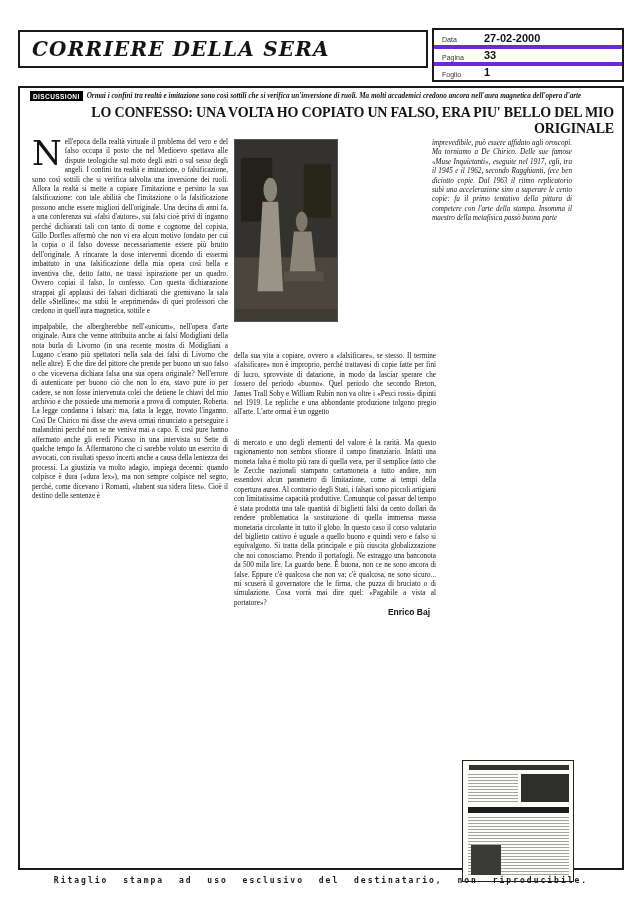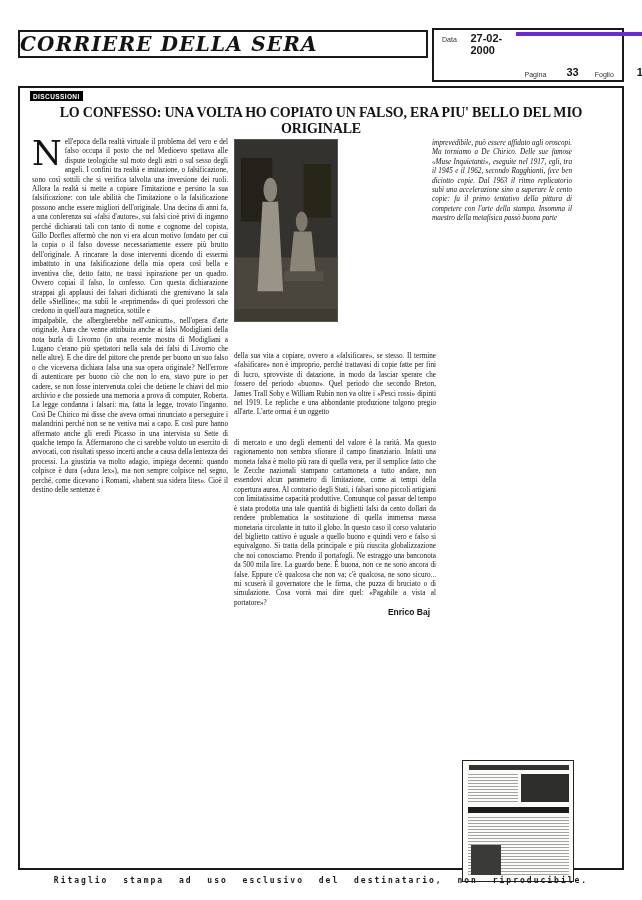--- a/index.html
+++ b/index.html
@@ -7,33 +7,33 @@
   body { background: #d9d9d9; }
   .page {
     position: relative; width: 642px; height: 900px; margin: 0 auto;
     background: #ffffff; color: #141414; overflow: hidden;
     font-family: "Liberation Serif", serif;
     outline: 1px solid #bbb;
   }
 
   
   .masthead-box {
-    position: absolute; left: 18px; top: 30px; width: 410px; height: 28px;
-    border: 2px solid #1a1a1a; display: flex; align-items: center; 
+    position: absolute; left: 18px; top: 30px; width: 410px; height: 38px;
+    border: 2px solid #1a1a1a; display: flex; align-items: center; padding-left: 12px;
   }
   .masthead {
     font-family: "DejaVu Serif", serif; font-weight: bold; font-style: italic;
     font-size: 20px; letter-spacing: 1.2px; white-space: nowrap;
   }
 
   
   .meta-box {
     position: absolute; left: 432px; top: 28px; width: 192px; height: 54px;
     border: 2px solid #1a1a1a; font-family: "Liberation Sans", sans-serif;
-    display: flex; flex-direction: row; justify-content: space-between; padding: 2px 0;
+    display: flex; flex-direction: column; justify-content: space-between; padding: 2px 0;
   }
   .meta-row { display: flex; align-items: baseline; padding: 0 8px; }
   .meta-row + .meta-row { border-top: 4px solid #6d28d9; align-items: flex-end; }
   .meta-label { width: 42px; font-size: 7px; color: #333; }
   .meta-value { font-size: 11px; font-weight: bold; }
 
   
   .main-box {
     position: absolute; left: 18px; top: 86px; width: 606px; height: 784px;
     border: 2px solid #1a1a1a;
@@ -47,29 +47,29 @@
     flex: none; background: #000; color: #fff;
     font-family: "Liberation Sans", sans-serif; font-weight: bold;
     font-size: 6.5px; letter-spacing: .4px; padding: 1.5px 3px;
   }
   .kicker-text {
     font-size: 7.2px; font-weight: bold; font-style: italic; white-space: nowrap;
   }
 
   .headline {
     position: absolute; left: 8px; top: 17px; width: 586px; margin: 0;
-    text-align: center; font-size: 14px; font-weight: bold; letter-spacing: -0.2px;
+    text-align: right; font-size: 14px; font-weight: bold; letter-spacing: -0.2px;
     font-family: "Liberation Serif", serif;
   }
 
   .article { font-size: 7.2px; line-height: 9.4px; text-align: justify; }
   .article p { margin: 0; }
 
   .col1 { position: absolute; left: 12px; top: 50px; width: 196px; }
-  .col1 p + p { }
+  .col1 p + p { margin-top: 6px; }
   .dropcap {
     float: left; font-family: "DejaVu Serif", serif;
     font-size: 34px; line-height: 30px; padding-right: 3px;
   }
 
   .photo {
     position: absolute; left: 214px; top: 51px; width: 104px; height: 183px;
     border: 1px solid #555; background: #35332f;
   }
   .photo svg { display: block; width: 100%; height: 100%; }
@@ -131,20 +131,21 @@
     <div class="meta-row">
       <span class="meta-label">Foglio</span>
       <span class="meta-value">1</span>
     </div>
   </div>
 
   <div class="main-box">
 
     <div class="kicker">
       <span class="kicker-chip">DISCUSSIONI</span>
+      <span class="kicker-text">Ormai i confini tra realtà e imitazione sono così sottili che si verifica un'inversione di ruoli. Ma molti accademici credono ancora nell'aura magnetica dell'opera d'arte</span>
     </div>
 
     <h1 class="headline">LO CONFESSO: UNA VOLTA HO COPIATO UN FALSO, ERA PIU' BELLO DEL MIO ORIGINALE</h1>
 
     <div class="col1 article">
       <p><span class="dropcap">N</span><span>ell'epoca della realtà virtuale il problema del vero e del falso occupa il posto che nel Medioevo spettava alle dispute teologiche sul moto degli astri o sul sesso degli angeli. I confini tra realtà e imitazione, o falsificazione, sono così sottili che si verifica talvolta una inversione dei ruoli. Allora la realtà si mette a copiare l'imitazione e persino la sua falsificazione: con tale abilità che l'imitazione o la falsificazione possono anche essere migliori dell'originale. Una decina di anni fa, a una conferenza sui «falsi d'autore», sui falsi cioè privi di inganno perché dichiarati tali con tanto di nome e cognome del copista, Gillo Dorfles affermò che non vi era alcun motivo fondato per cui la copia o il falso dovesse necessariamente essere più brutto dell'originale. A rincarare la dose intervenni dicendo di essermi imbattuto in una falsificazione della mia opera così bella e inventiva che, detto fatto, ne trassi ispirazione per un quadro. Ovvero copiai il falso, lo confesso. Con questa dichiarazione strappai gli applausi dei falsari dichiarati che gremivano la sala delle «Stelline»; ma subii le «reprimenda» di quei professori che credono in quell'aura magnetica, sottile e</span></p>
       <p>impalpabile, che albergherebbe nell'«unicum», nell'opera d'arte originale. Aura che venne attribuita anche ai falsi Modigliani della nota burla di Livorno (in una recente mostra di Modigliani a Lugano c'erano più spettatori nella sala dei falsi di Livorno che nelle altre). E che dire del pittore che prende per buono un suo falso o che viceversa dichiara falsa una sua opera originale? Nell'errore di autenticare per buono ciò che non lo era, stavo pure io per cadere, se non fosse intervenuta colei che detiene le chiavi del mio archivio e che possiede una memoria a prova di computer, Roberta. La legge condanna i falsari: ma, fatta la legge, trovato l'inganno. Così De Chirico mi disse che aveva ormai rinunciato a perseguire i malandrini perché non se ne veniva mai a capo. E così pure hanno affermato anche gli eredi Picasso in una intervista su Sette di qualche tempo fa. Affermarono che ci sarebbe voluto un esercito di avvocati, con risultati spesso incerti anche a causa della lentezza dei processi. La giustizia va molto adagio, impiega decenni: quando colpisce è dura («dura lex»), ma non sempre colpisce nel segno, perché, come dicevano i Romani, «habent sua sidera lites». Cioè il destino delle sentenze è</p>
     </div>
 
     <div class="photo">

